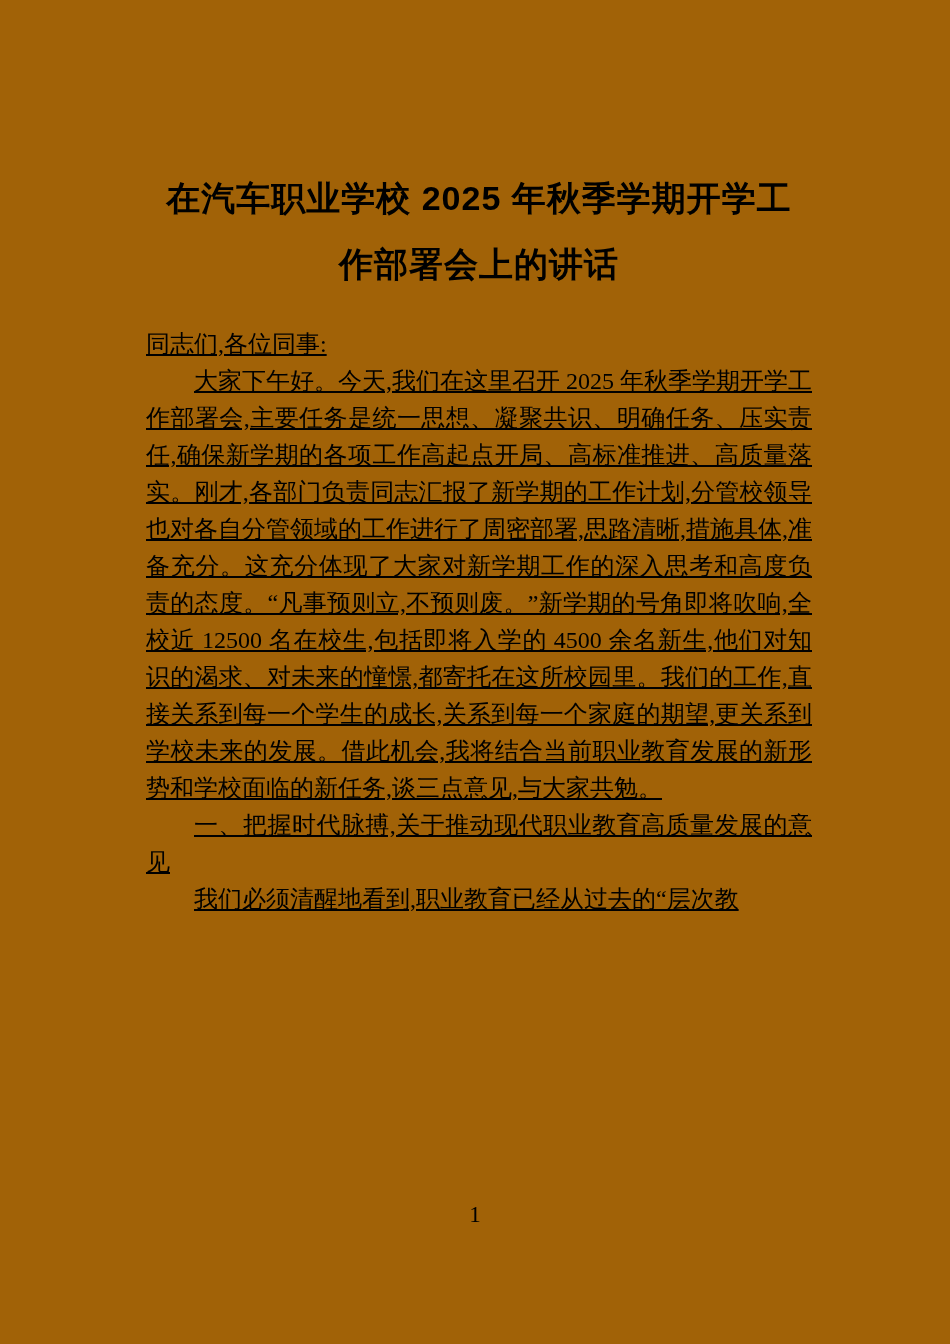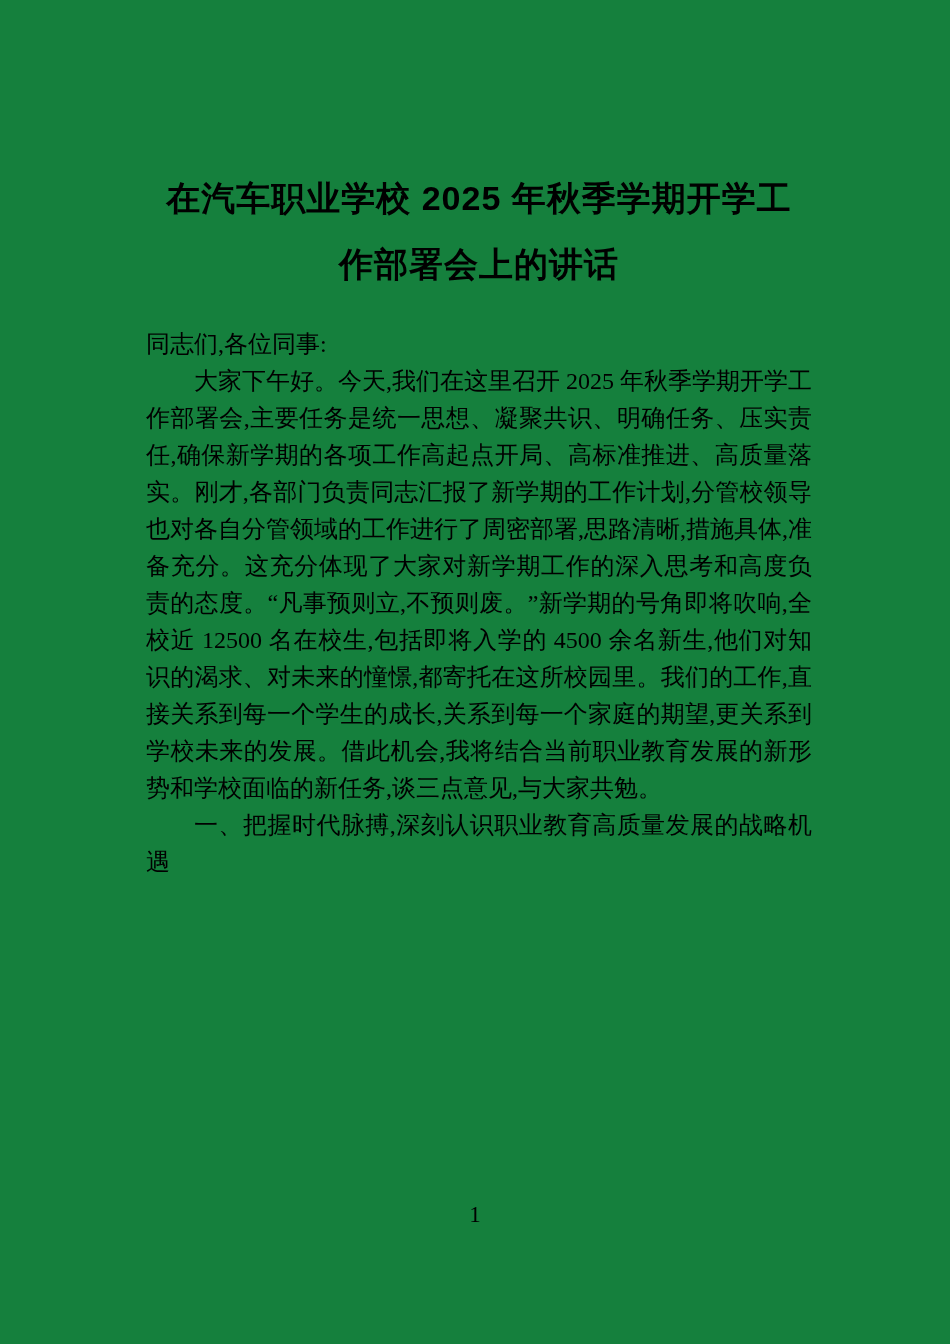--- a/index.html
+++ b/index.html
@@ -12,41 +12,42 @@
     height: 1344px;
     overflow: hidden;
     color: #000000;
     font-family: "Liberation Serif", "DejaVu Serif", serif;
   }
   .page {
     box-sizing: border-box;
     position: relative;
     width: 950px;
     height: 1344px;
-    background: #15803d;
+    background: #a16207;
     padding: 165px 138px 0 146px;
     overflow: hidden;
   }
   .doc-title {
     margin: 0 0 28px 0;
     padding: 0 12px;
     font-family: "Liberation Sans", "DejaVu Sans", sans-serif;
     font-weight: 700;
     font-size: 34px;
     line-height: 1.95;
     text-align: center;
     letter-spacing: 1px;
   }
   .doc-body {
     font-size: 24px;
     line-height: 37px;
   }
   .doc-body p {
     margin: 0;
     text-align: justify;
+    text-decoration: underline;
   }
   p.salutation {
     text-indent: 0;
   }
   p.para {
     text-indent: 2em;
   }
   .page-number {
     position: absolute;
     left: 0;
@@ -62,20 +63,21 @@
 
 <div class="page">
 
   <h1 class="doc-title">在汽车职业学校 2025 年秋季学期开学工作部署会上的讲话</h1>
 
   <div class="doc-body">
     <p class="salutation">同志们,各位同事:</p>
 
     <p class="para">大家下午好。今天,我们在这里召开 2025 年秋季学期开学工作部署会,主要任务是统一思想、凝聚共识、明确任务、压实责任,确保新学期的各项工作高起点开局、高标准推进、高质量落实。刚才,各部门负责同志汇报了新学期的工作计划,分管校领导也对各自分管领域的工作进行了周密部署,思路清晰,措施具体,准备充分。这充分体现了大家对新学期工作的深入思考和高度负责的态度。“凡事预则立,不预则废。”新学期的号角即将吹响,全校近 12500 名在校生,包括即将入学的 4500 余名新生,他们对知识的渴求、对未来的憧憬,都寄托在这所校园里。我们的工作,直接关系到每一个学生的成长,关系到每一个家庭的期望,更关系到学校未来的发展。借此机会,我将结合当前职业教育发展的新形势和学校面临的新任务,谈三点意见,与大家共勉。</p>
 
-    <p class="para">一、把握时代脉搏,深刻认识职业教育高质量发展的战略机遇</p>
+    <p class="para">一、把握时代脉搏,关于推动现代职业教育高质量发展的意见</p>
 
 
+    <p class="para">我们必须清醒地看到,职业教育已经从过去的“层次教</p>
   </div>
 
   <div class="page-number">1</div>
 
 </div>
 
 </body></html>

